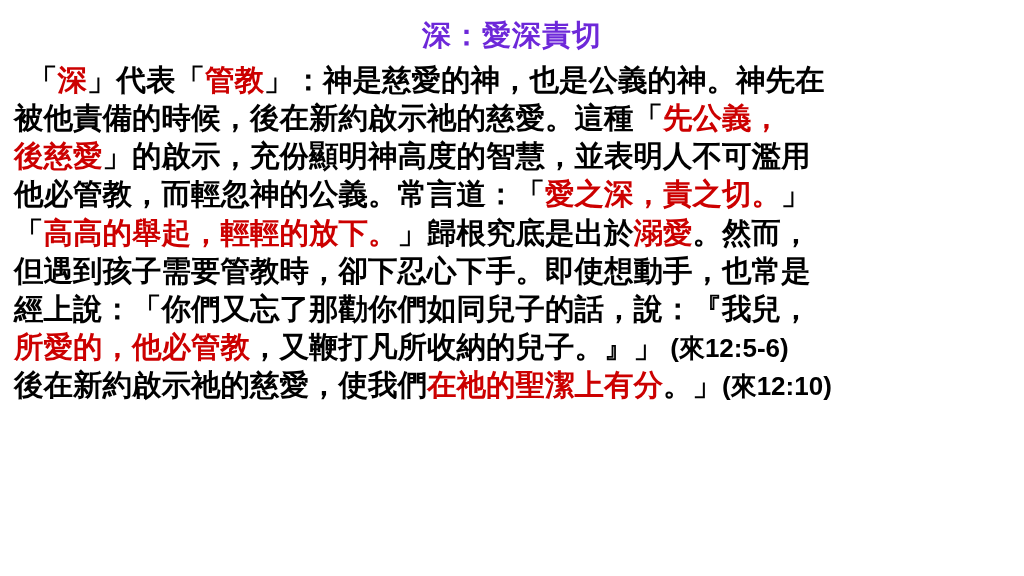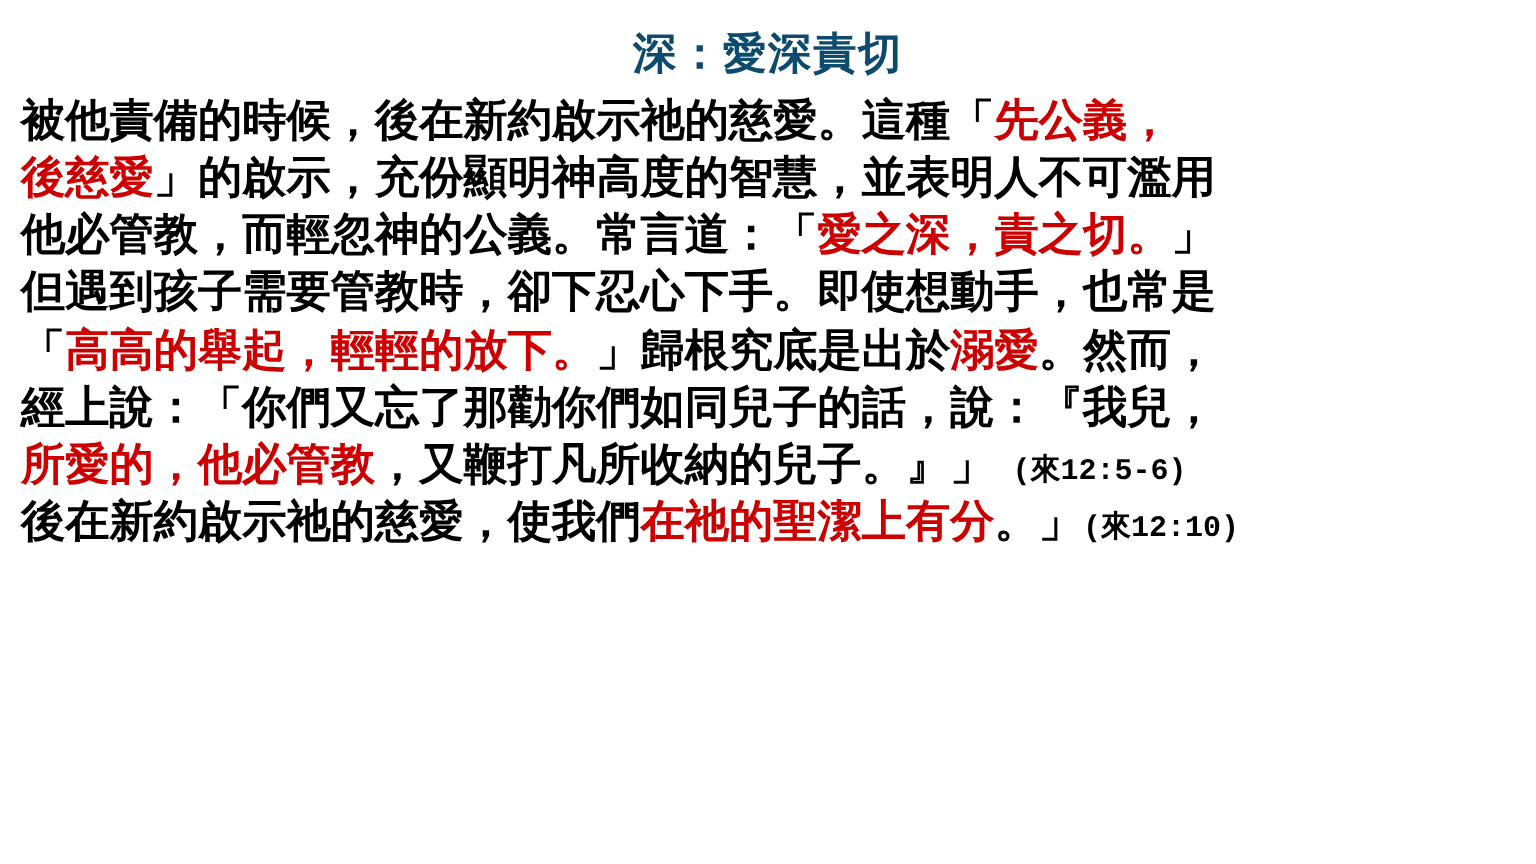--- a/index.html
+++ b/index.html
@@ -15,21 +15,21 @@
   }
   .slide {
     position: relative;
     width: 1024px;
     height: 576px;
     background: #ffffff;
     box-sizing: border-box;
   }
   .title {
     text-align: center;
-    color: #0c4a6e;
+    color: #6d28d9;
     font-weight: bold;
     font-size: 29px;
     line-height: 1.2;
     margin-top: 18px;
     letter-spacing: 1px;
   }
   .body-text {
     margin: 8px 14px 0 14px;
     color: #000000;
     font-weight: bold;
@@ -40,37 +40,38 @@
     letter-spacing: 0px;
   }
   .body-text p {
     margin: 0;
     padding: 0;
     white-space: nowrap;
   }
   .red { color: #cc0000; }
   .blk { color: #000000; }
   .ref {
-    font-family: Liberation Mono, monospace;
-    font-size: 20px;
+    font-family: Liberation Sans, sans-serif;
+    font-size: 26px;
     margin-top: 24px;
   }
   .ln-1 { text-indent: 14px; }
 </style>
 </head>
 <body>
 
 <div class="slide">
 
   <div class="title">深：愛深責切</div>
 
   <div class="body-text">
+      <p class="ln-1"><span class="blk">「</span><span class="red">深</span><span class="blk">」代表「</span><span class="red">管教</span><span class="blk">」：神是慈愛的神，也是公義的神。神先在</span></p>
       <p><span class="blk">被他責備的時候，後在新約啟示祂的慈愛。這種「</span><span class="red">先公義，</span></p>
       <p><span class="red">後慈愛</span><span class="blk">」的啟示，充份顯明神高度的智慧，並表明人不可濫用</span></p>
       <p><span class="blk">他必管教，而輕忽神的公義。常言道：「</span><span class="red">愛之深，責之切。</span><span class="blk">」</span></p>
+      <p><span class="blk">「</span><span class="red">高高的舉起，輕輕的放下。</span><span class="blk">」歸根究底是出於</span><span class="red">溺愛</span><span class="blk">。然而，</span></p>
       <p><span class="blk">但遇到孩子需要管教時，卻下忍心下手。即使想動手，也常是</span></p>
-      <p><span class="blk">「</span><span class="red">高高的舉起，輕輕的放下。</span><span class="blk">」歸根究底是出於</span><span class="red">溺愛</span><span class="blk">。然而，</span></p>
       <p><span class="blk">經上說：「你們又忘了那勸你們如同兒子的話，說：『我兒，</span></p>
       <p><span class="red">所愛的，他必管教</span><span class="blk">，又鞭打凡所收納的兒子。』」</span><span class="blk ref"> (來12:5-6)</span></p>
       <p><span class="blk">後在新約啟示祂的慈愛，使我們</span><span class="red">在祂的聖潔上有分</span><span class="blk">。」</span><span class="blk ref">(來12:10)</span></p>
     </div>
 
 </div>
 
 </body></html>

